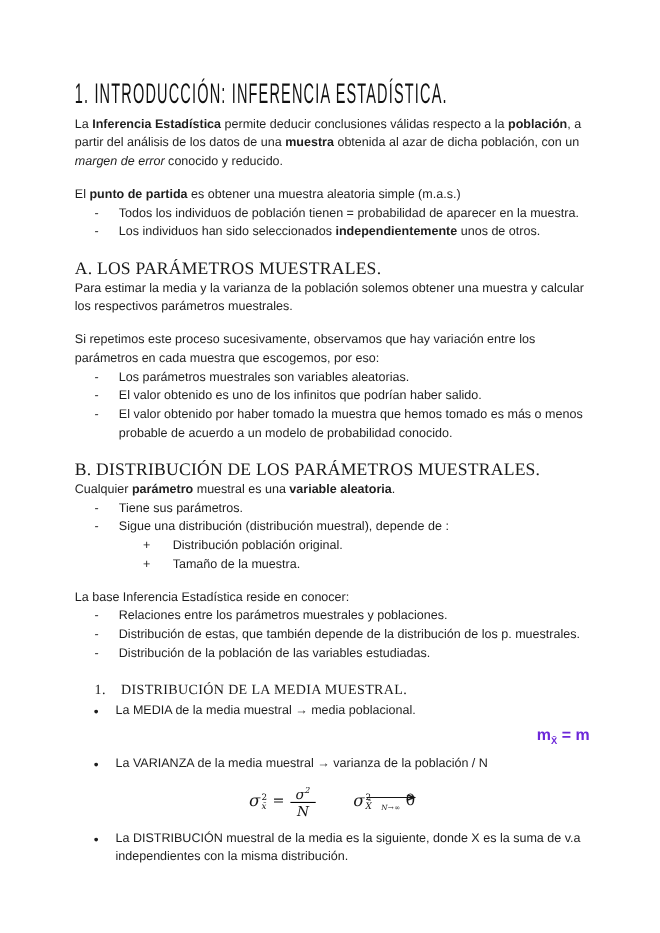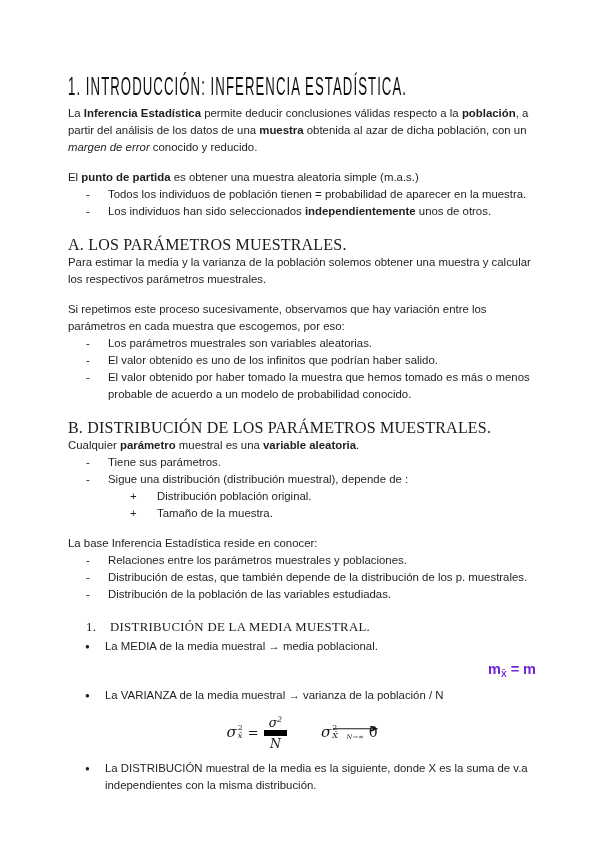--- a/index.html
+++ b/index.html
@@ -61,21 +61,21 @@
   }
   .eqpart { display:inline-flex; align-items:center; }
   .sigma { font-style:italic; font-size:15px; }
   .ss {
     display:inline-flex; flex-direction:column; align-items:flex-start;
     font-size:8px; line-height:8px; vertical-align:-3px; margin-left:1px;
   }
   .ss .sb { font-style:italic; }
   .eq2 { margin:0 5px; font-size:13px; }
   .frac { display:inline-flex; flex-direction:column; align-items:center; font-size:12.5px; line-height:14px; }
-  .frac .num { border-bottom:6px solid #000000; padding:0 5px 0; font-style:italic; }
+  .frac .num { border-bottom:1px solid #000000; padding:0 5px 0; font-style:italic; }
   .frac .num sup { font-size:7.5px; }
   .frac .den { font-style:italic; padding-top:1px; }
   .arrow-stack { display:inline-flex; flex-direction:column; align-items:center; margin:0 4px 0 8px; }
   .arrow-glyph { font-family:"DejaVu Sans", sans-serif; font-size:13px; line-height:11px; transform:scaleX(2.6); }
   .arrow-label { font-family:"DejaVu Serif", serif; font-size:6.5px; line-height:7px; font-style:italic; letter-spacing:0.3px; }
   .zero { font-size:14px; }
 </style>
 </head>
 <body>
 

